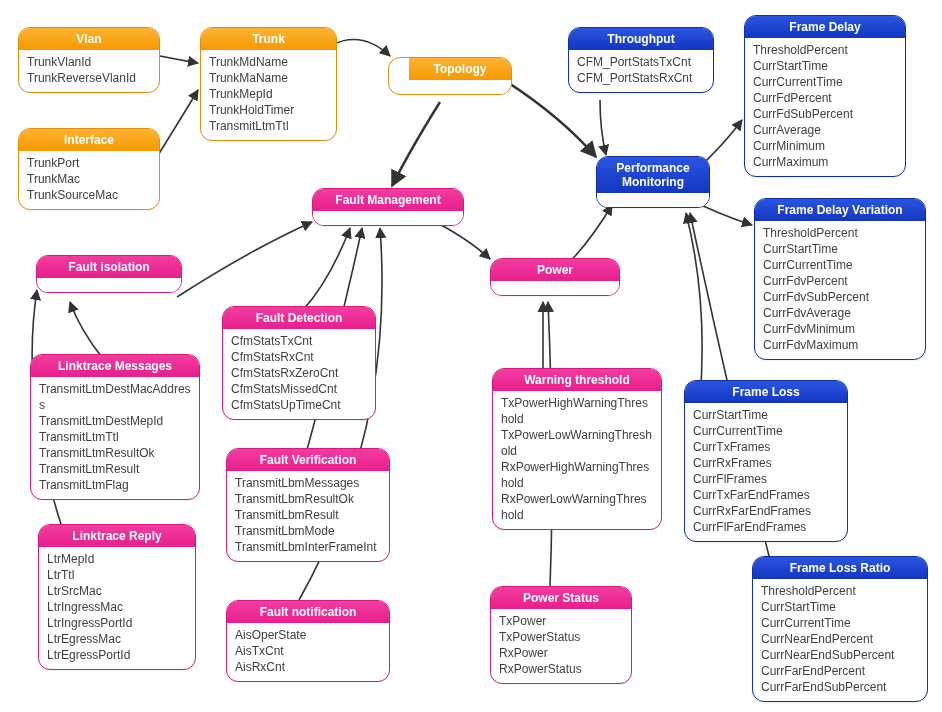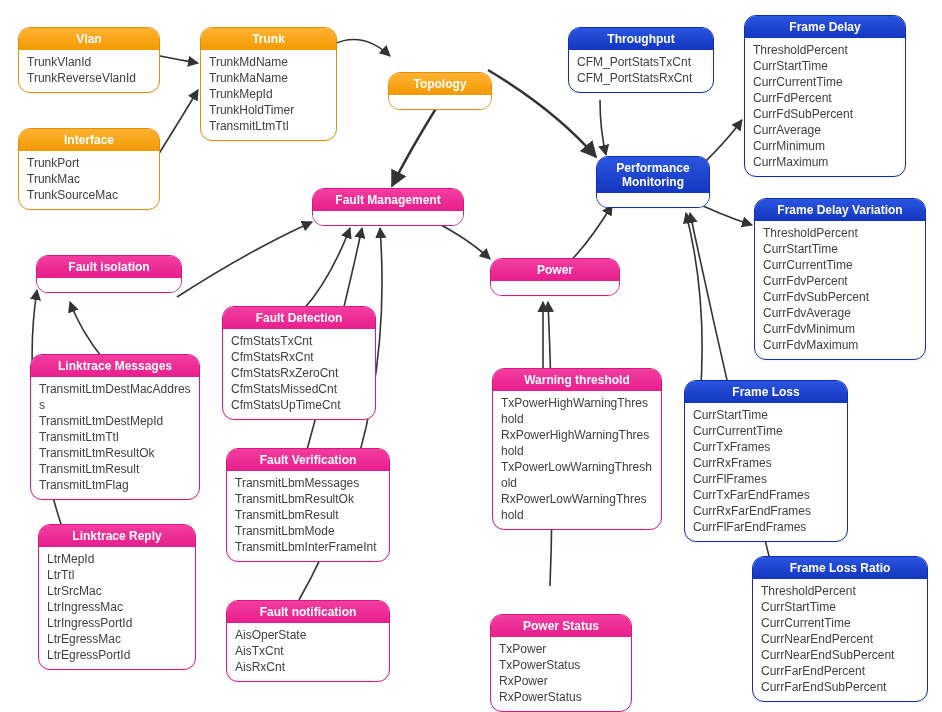--- a/index.html
+++ b/index.html
@@ -105,21 +105,21 @@
   <div class="title">Trunk</div>
   <div class="fields">
     <div>TrunkMdName</div>
     <div>TrunkMaName</div>
     <div>TrunkMepId</div>
     <div>TrunkHoldTimer</div>
     <div>TransmitLtmTtl</div>
   </div>
 </div>
 
-<div class="node orange" style="left:388px; top:72px; width:102px;">
+<div class="node orange" style="left:388px; top:57px; width:102px;padding-left:20px;">
   <div class="title">Topology</div>
   <div class="gap"></div>
 </div>
 
 <div class="node blue" style="left:568px; top:27px; width:144px;">
   <div class="title">Throughput</div>
   <div class="fields">
     <div>CFM_PortStatsTxCnt</div>
     <div>CFM_PortStatsRxCnt</div>
   </div>
@@ -253,27 +253,27 @@
 
 <div class="node pink" style="left:490px; top:258px; width:128px;">
   <div class="title">Power</div>
   <div class="gap"></div>
 </div>
 
 <div class="node pink" style="left:492px; top:368px; width:168px;">
   <div class="title">Warning threshold</div>
   <div class="fields">
     <div>TxPowerHighWarningThreshold</div>
+    <div>TxPowerLowWarningThreshold</div>
     <div>RxPowerHighWarningThreshold</div>
-    <div>TxPowerLowWarningThreshold</div>
     <div>RxPowerLowWarningThreshold</div>
   </div>
 </div>
 
-<div class="node pink" style="left:490px; top:586px; width:140px;margin-top:28px;">
+<div class="node pink" style="left:490px; top:586px; width:140px;">
   <div class="title">Power Status</div>
   <div class="fields">
     <div>TxPower</div>
     <div>TxPowerStatus</div>
     <div>RxPower</div>
     <div>RxPowerStatus</div>
   </div>
 </div>
 
 </div>

